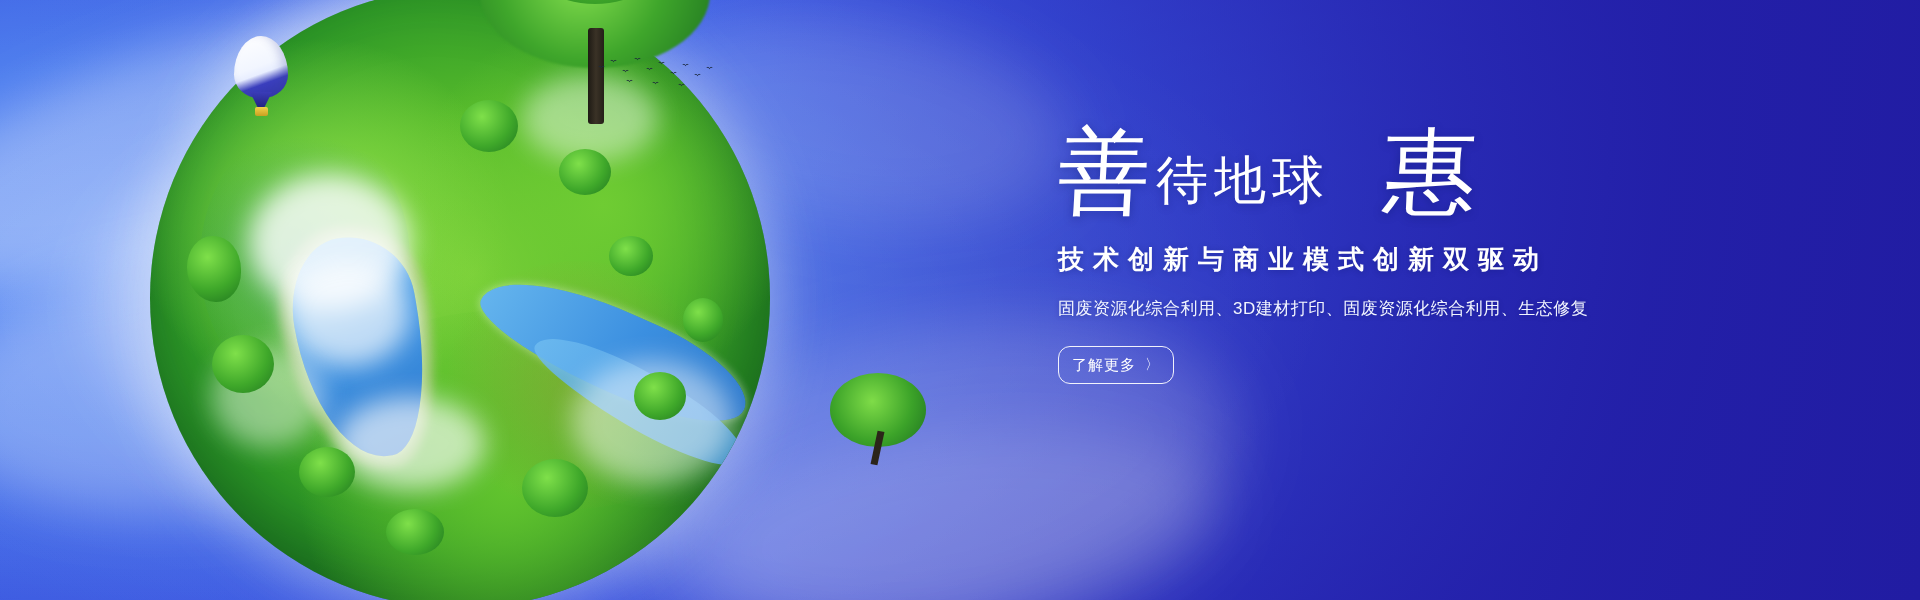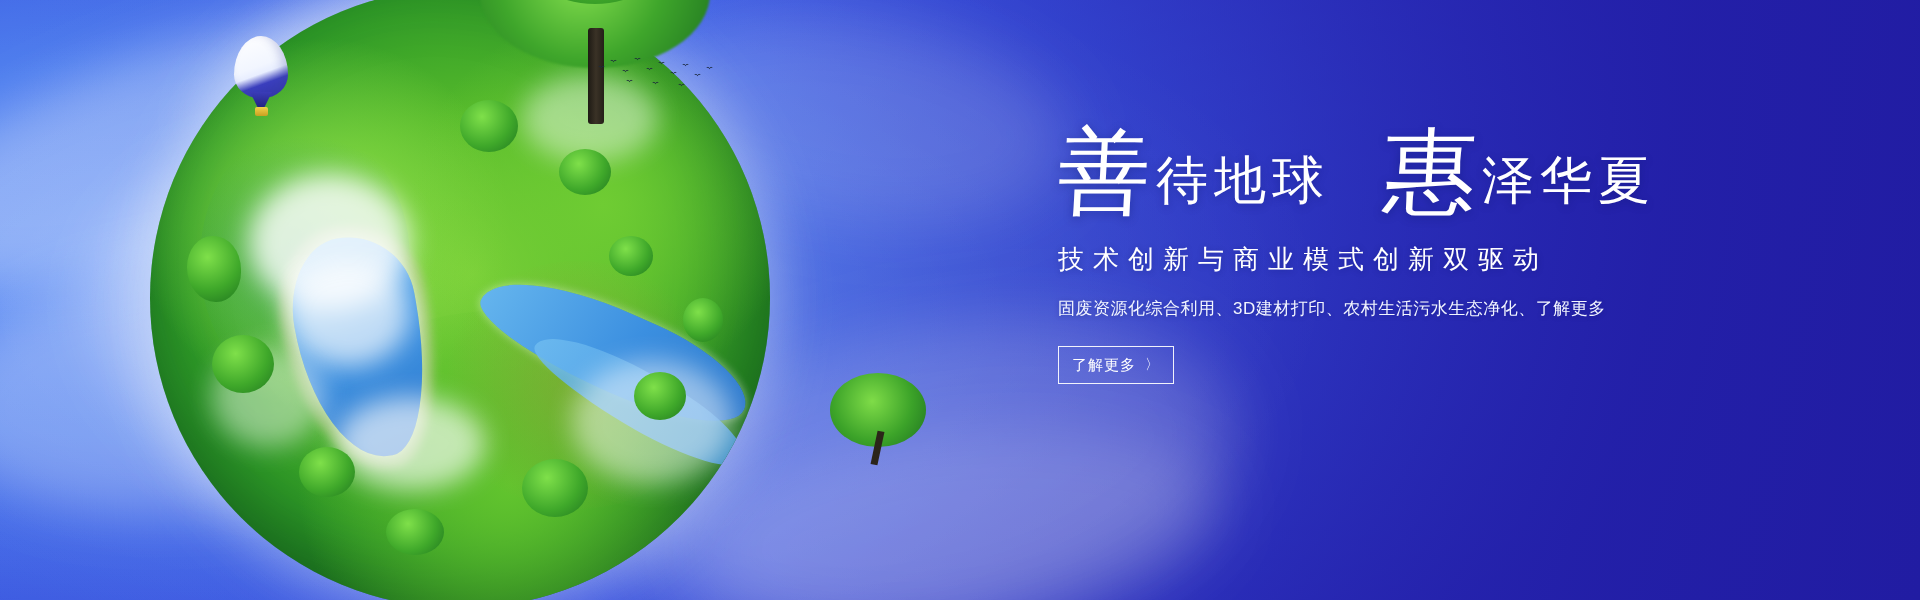--- a/index.html
+++ b/index.html
@@ -200,36 +200,36 @@
     transform:skewX(-3deg);
   }
   .small-chars{
     font-family:"DejaVu Serif","Liberation Serif",serif;
     font-size:52px; line-height:1; color:#ffffff; font-weight:400;
     letter-spacing:6px; padding-bottom:10px;
     text-shadow:0 2px 8px rgba(10,20,90,0.30);
   }
   .subtitle{
     margin-top:26px;
-    font-size:26px; color:#ffffff; font-weight:400;
+    font-size:26px; color:#ffffff; font-weight:700;
     letter-spacing:9px; white-space:nowrap;
     text-shadow:0 1px 6px rgba(10,20,90,0.32);
   }
   .desc{
     margin-top:20px;
     font-size:17px; color:#F2F5FF; font-weight:400;
     letter-spacing:0.5px; white-space:nowrap;
     text-shadow:0 1px 5px rgba(10,20,90,0.30);
   }
   .cta{
     margin-top:26px;
     display:inline-flex; align-items:center; justify-content:center; gap:9px;
     width:116px; height:38px;
     border:1px solid rgba(255,255,255,0.92);
-    border-radius:0;
+    border-radius:12px;
     color:#ffffff; font-size:15px; letter-spacing:1px;
     background:transparent; cursor:pointer;
     text-decoration:none;
   }
   .cta .chev{ font-size:14px; opacity:.95; }
 </style>
 </head>
 <body>
 
 <div class="banner">
@@ -317,27 +317,26 @@
 
   <div class="content">
 
     <div class="headline">
       <div class="phrase">
         <span class="big-char">善</span>
         <span class="small-chars">待地球</span>
       </div>
       <div class="phrase">
         <span class="big-char">惠</span>
-        <span class="small-chars">泽华夏</span>
       </div>
     </div>
 
     <div class="subtitle">技术创新与商业模式创新双驱动</div>
 
-    <div class="desc">固废资源化综合利用、3D建材打印、农村生活污水生态净化、了解更多</div>
+    <div class="desc">固废资源化综合利用、3D建材打印、固废资源化综合利用、生态修复</div>
 
     <a class="cta" href="#">
       <span>了解更多</span>
       <span class="chev">〉</span>
     </a>
 
   </div>
 </div>
 
 </body></html>

